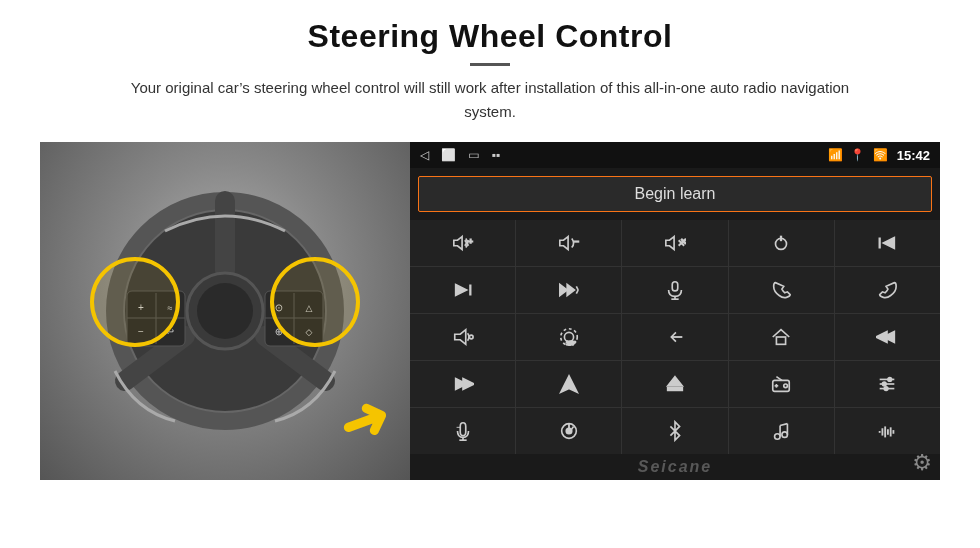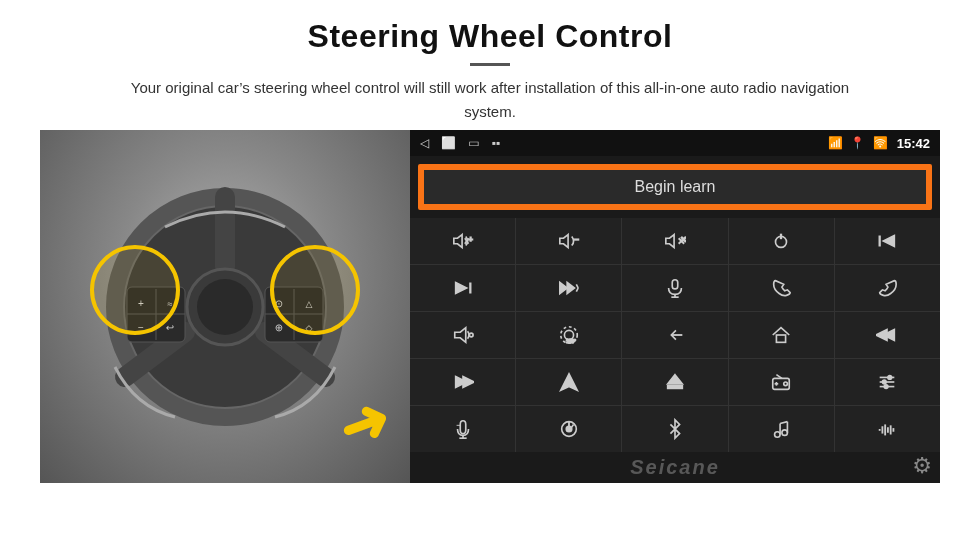--- a/index.html
+++ b/index.html
@@ -40,21 +40,21 @@
       background: #555;
       margin: 0 auto 10px;
     }
 
     .subtitle {
       font-size: 15px;
       color: #333;
       text-align: center;
       line-height: 1.6;
       max-width: 760px;
-      margin: 0 auto 0;
+      margin: 0 auto 12px;
     }
 
     .content-row {
       display: flex;
       width: 100%;
       flex: 1;
       gap: 0;
     }
 
     
@@ -159,21 +159,21 @@
       color: #fff;
     }
 
     .begin-learn-row {
       padding: 8px 8px;
     }
 
     .begin-learn-btn {
       width: 100%;
       background: #2a2a2a;
-      border: 6px solid #f97316;
+      border: 1px solid #f97316;
       color: #ddd;
       font-size: 16px;
       padding: 8px;
       text-align: center;
       cursor: pointer;
       border-radius: 2px;
     }
 
     .controls-grid {
       display: grid;
@@ -205,21 +205,21 @@
     }
 
     .watermark-row {
       background: #1a1a1a;
       text-align: center;
       padding: 4px;
       position: relative;
     }
 
     .watermark-text {
-      font-size: 20px;
+      font-size: 16px;
       font-style: italic;
       color: rgba(150,150,150,0.5);
       font-weight: bold;
       letter-spacing: 2px;
     }
 
     .gear-icon-corner {
       position: absolute;
       right: 8px;
       bottom: 4px;

